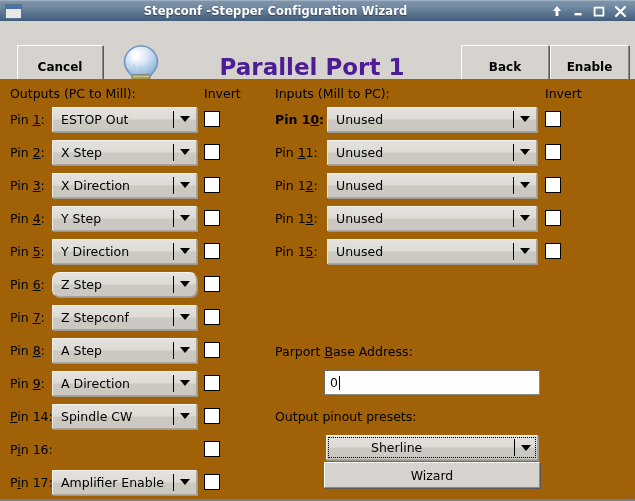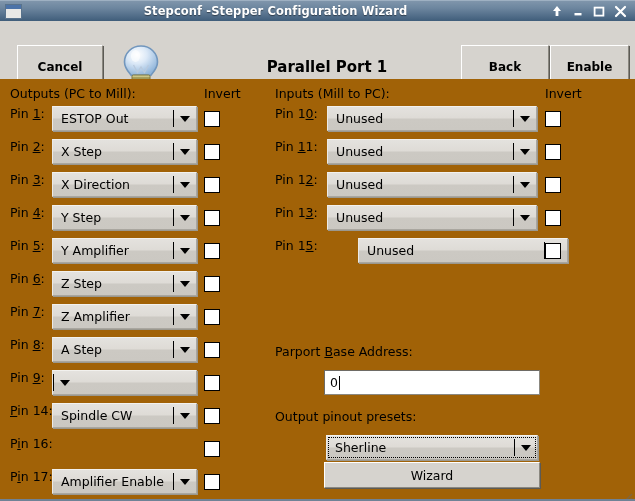--- a/index.html
+++ b/index.html
@@ -103,28 +103,28 @@
     left: 17px; top: 24px;
     width: 86px; height: 43px;
   }
   .bulb {
     position: absolute;
     left: 115px; top: 22px;
     width: 52px; height: 48px;
   }
   .page-title {
     position: absolute;
-    left: 182px; top: 22px;
+    left: 167px; top: 22px;
     width: 290px; height: 48px;
     display: flex;
     align-items: center;
     justify-content: center;
-    font-size: 15px;
+    font-size: 23px;
     font-weight: bold;
-    color: #000000;
+    color: #4c1d95;
   }
   .back-btn {
     position: absolute;
     left: 461px; top: 24px;
     width: 88px; height: 43px;
   }
   .forward-btn {
     position: absolute;
     left: 550px; top: 24px;
     width: 79px; height: 43px;
@@ -142,21 +142,21 @@
   .col-head {
     position: absolute;
     font-size: 12.5px;
     color: #000000;
     white-space: nowrap;
   }
   .pin-row {
     position: absolute;
     height: 26px;
     display: flex;
-    align-items: flex-start;
+    align-items: center;
   }
   .pin-label {
     font-size: 12.5px;
     color: #000000;
     white-space: nowrap;
     text-align: left;
   }
   .pin-label u { text-decoration: underline; }
 
   
@@ -372,43 +372,43 @@
             <span class="combo-sep"></span>
             <span class="combo-arrow">
               <span class="arrow-tri"></span>
             </span>
           </div>
         </div>
         <div class="checkbox" style="left: 204px; top: 131px;"></div>
         <div class="pin-row" style="left: 10px; top: 159px;">
           <div class="pin-label" style="width: 42px;">Pin <u>5</u>:</div>
           <div class="combo" style="width: 145px;">
-            <span class="combo-text">Y Amplifier</span>
+            <span class="combo-text">Y Direction</span>
             <span class="combo-sep"></span>
             <span class="combo-arrow">
               <span class="arrow-tri"></span>
             </span>
           </div>
         </div>
         <div class="checkbox" style="left: 204px; top: 164px;"></div>
         <div class="pin-row" style="left: 10px; top: 192px;">
           <div class="pin-label" style="width: 42px;">Pin <u>6</u>:</div>
-          <div class="combo" style="width: 145px;">
+          <div class="combo" style="width: 145px; border-radius: 7px;">
             <span class="combo-text">Z Step</span>
             <span class="combo-sep"></span>
             <span class="combo-arrow">
               <span class="arrow-tri"></span>
             </span>
           </div>
         </div>
         <div class="checkbox" style="left: 204px; top: 197px;"></div>
         <div class="pin-row" style="left: 10px; top: 225px;">
           <div class="pin-label" style="width: 42px;">Pin <u>7</u>:</div>
           <div class="combo" style="width: 145px;">
-            <span class="combo-text">Z Amplifier</span>
+            <span class="combo-text">Z Stepconf</span>
             <span class="combo-sep"></span>
             <span class="combo-arrow">
               <span class="arrow-tri"></span>
             </span>
           </div>
         </div>
         <div class="checkbox" style="left: 204px; top: 230px;"></div>
         <div class="pin-row" style="left: 10px; top: 258px;">
           <div class="pin-label" style="width: 42px;">Pin <u>8</u>:</div>
           <div class="combo" style="width: 145px;">
@@ -416,20 +416,21 @@
             <span class="combo-sep"></span>
             <span class="combo-arrow">
               <span class="arrow-tri"></span>
             </span>
           </div>
         </div>
         <div class="checkbox" style="left: 204px; top: 263px;"></div>
         <div class="pin-row" style="left: 10px; top: 291px;">
           <div class="pin-label" style="width: 42px;">Pin <u>9</u>:</div>
           <div class="combo" style="width: 145px;">
+            <span class="combo-text">A Direction</span>
             <span class="combo-sep"></span>
             <span class="combo-arrow">
               <span class="arrow-tri"></span>
             </span>
           </div>
         </div>
         <div class="checkbox" style="left: 204px; top: 296px;"></div>
         <div class="pin-row" style="left: 10px; top: 324px;">
           <div class="pin-label" style="width: 42px;"><u>P</u>in 14:</div>
           <div class="combo" style="width: 145px;">
@@ -453,21 +454,21 @@
             <span class="combo-arrow">
               <span class="arrow-tri"></span>
             </span>
           </div>
         </div>
         <div class="checkbox" style="left: 204px; top: 395px;"></div>
       </div>
 
     <div id="inputs-rows">
         <div class="pin-row" style="left: 275px; top: 27px;">
-          <div class="pin-label" style="width: 52px;">Pin 1<u>0</u>:</div>
+          <div class="pin-label" style="width: 52px; font-weight: bold;">Pin 1<u>0</u>:</div>
           <div class="combo" style="width: 210px;">
             <span class="combo-text">Unused</span>
             <span class="combo-sep"></span>
             <span class="combo-arrow">
               <span class="arrow-tri"></span>
             </span>
           </div>
         </div>
         <div class="checkbox" style="left: 545px; top: 32px;"></div>
         <div class="pin-row" style="left: 275px; top: 60px;">
@@ -496,21 +497,21 @@
           <div class="pin-label" style="width: 52px;">Pin 1<u>3</u>:</div>
           <div class="combo" style="width: 210px;">
             <span class="combo-text">Unused</span>
             <span class="combo-sep"></span>
             <span class="combo-arrow">
               <span class="arrow-tri"></span>
             </span>
           </div>
         </div>
         <div class="checkbox" style="left: 545px; top: 131px;"></div>
-        <div class="pin-row" style="left: 275px; top: 159px; gap: 31px;">
+        <div class="pin-row" style="left: 275px; top: 159px;">
           <div class="pin-label" style="width: 52px;">Pin 1<u>5</u>:</div>
           <div class="combo" style="width: 210px;">
             <span class="combo-text">Unused</span>
             <span class="combo-sep"></span>
             <span class="combo-arrow">
               <span class="arrow-tri"></span>
             </span>
           </div>
         </div>
         <div class="checkbox" style="left: 545px; top: 164px;"></div>
@@ -519,21 +520,21 @@
     <div class="col-head" style="left:275px; top:265px;">
       <span>Parport <u>B</u>ase Address:</span>
     </div>
     <div class="entry" style="left:324px; top:291px; width:216px; height:25px;">
       <span>0</span>
         <span class="entry-caret"></span>
     </div>
 
     <div class="col-head" style="left:275px; top:330px;">Output pinout presets:</div>
 
-    <div class="combo focused" style="left:326px; top:356px; width:212px;">
+    <div class="combo focused" style="left:326px; top:356px; width:212px;padding-left:36px;">
       <span class="combo-text">Sherline</span>
       <span class="combo-sep"></span>
       <span class="combo-arrow">
           <span class="arrow-tri"></span>
         </span>
     </div>
 
     <div class="btn preset-btn" style="left:324px; top:383px; width:216px; height:26px;">Wizard</div>
 
     <div class="resize-grip">

